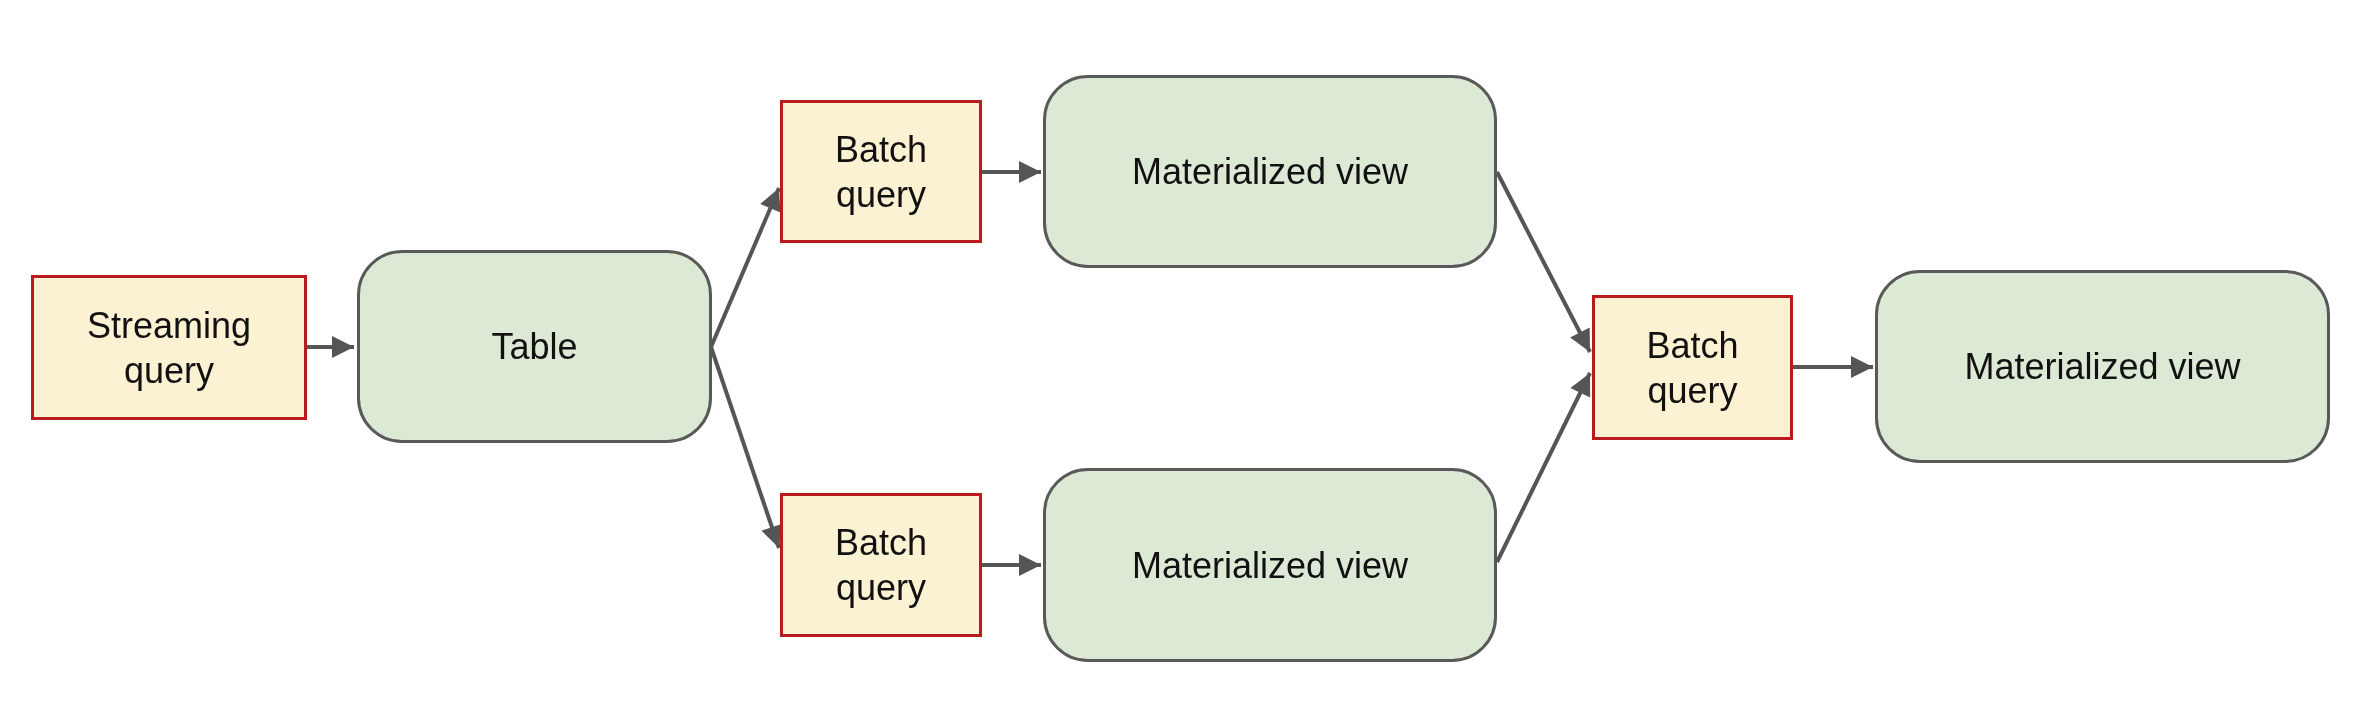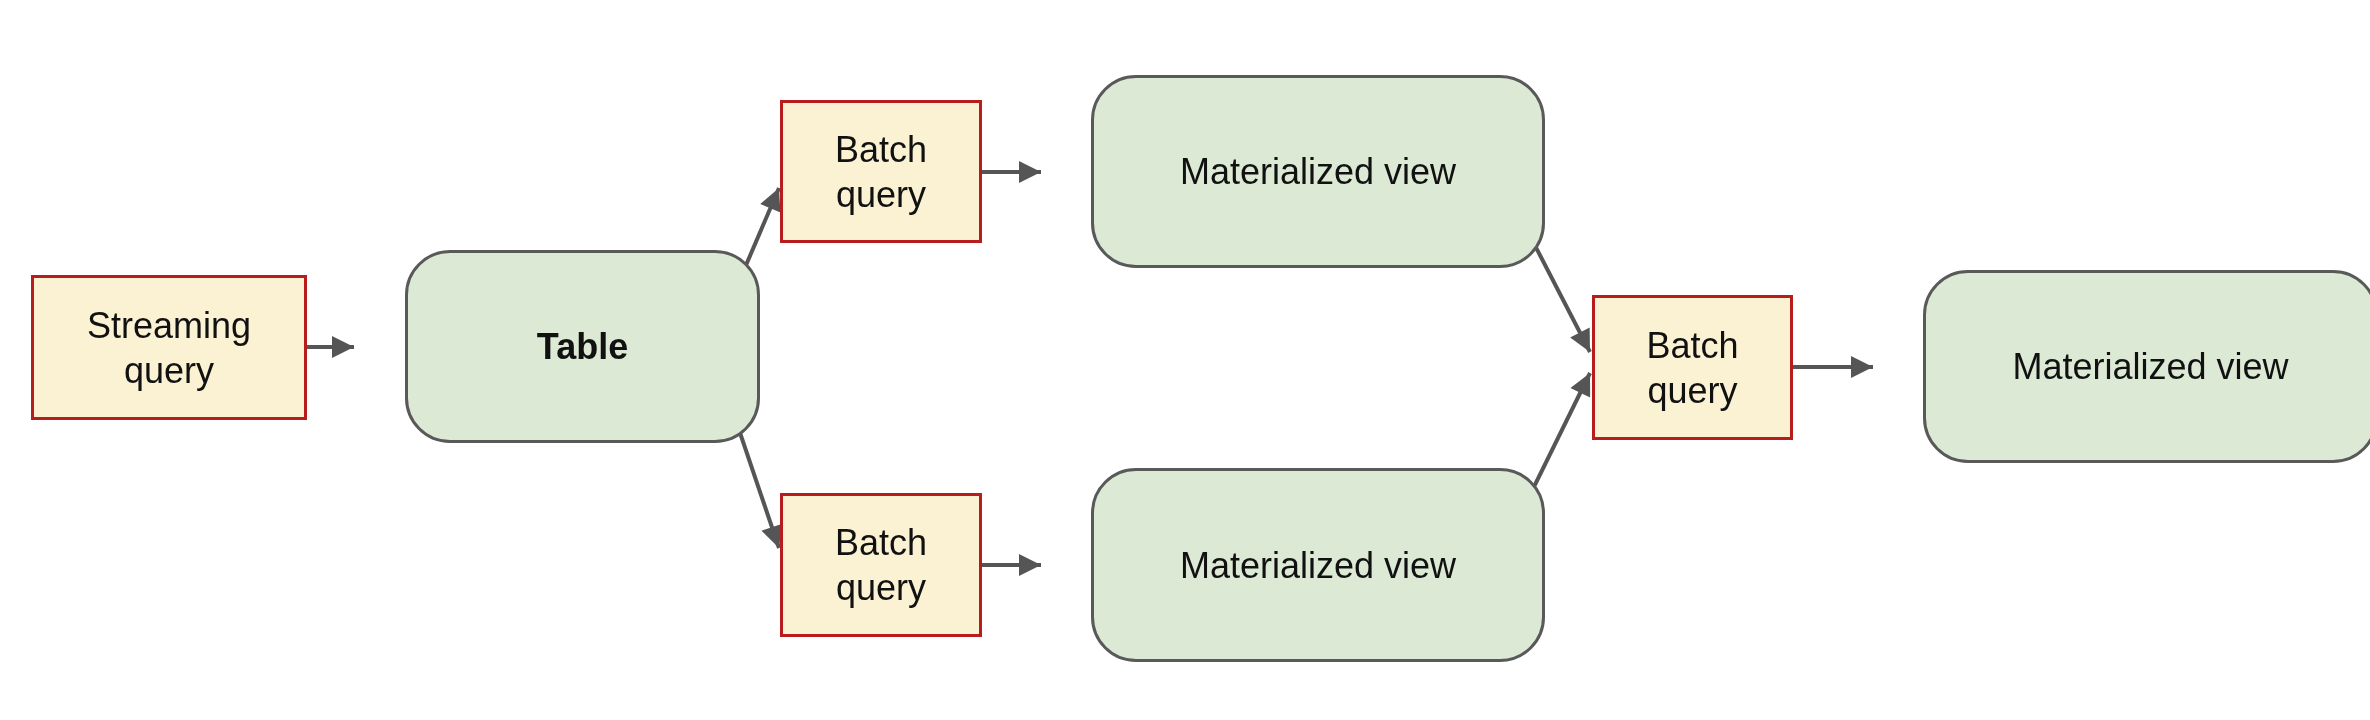--- a/index.html
+++ b/index.html
@@ -35,25 +35,24 @@
     color: #111111;
   }
   .node.yellow {
     background: #fbf1d3;
     border: 3px solid #b91c1c;
   }
   .node.green {
     background: #dce9d4;
     border: 3px solid #595959;
     border-radius: 45px;
-    margin-left: 48px;
   }
   
   #n-streaming   { left: 31px;   top: 275px; width: 276px; height: 145px; }
-  #n-table       { left: 357px;  top: 250px; width: 355px; height: 193px; font-weight: bold; }
+  #n-table       { left: 357px;  top: 250px; width: 355px; height: 193px; }
   #n-batch-top   { left: 780px;  top: 100px; width: 202px; height: 143px; }
   #n-mv-top      { left: 1043px; top: 75px;  width: 454px; height: 193px; }
   #n-batch-bot   { left: 780px;  top: 493px; width: 202px; height: 144px; }
   #n-mv-bot      { left: 1043px; top: 468px; width: 454px; height: 194px; }
   #n-batch-merge { left: 1592px; top: 295px; width: 201px; height: 145px; }
   #n-mv-final    { left: 1875px; top: 270px; width: 455px; height: 193px; }
   .node .label { padding: 0 12px; }
 </style>
 </head>
 <body>

